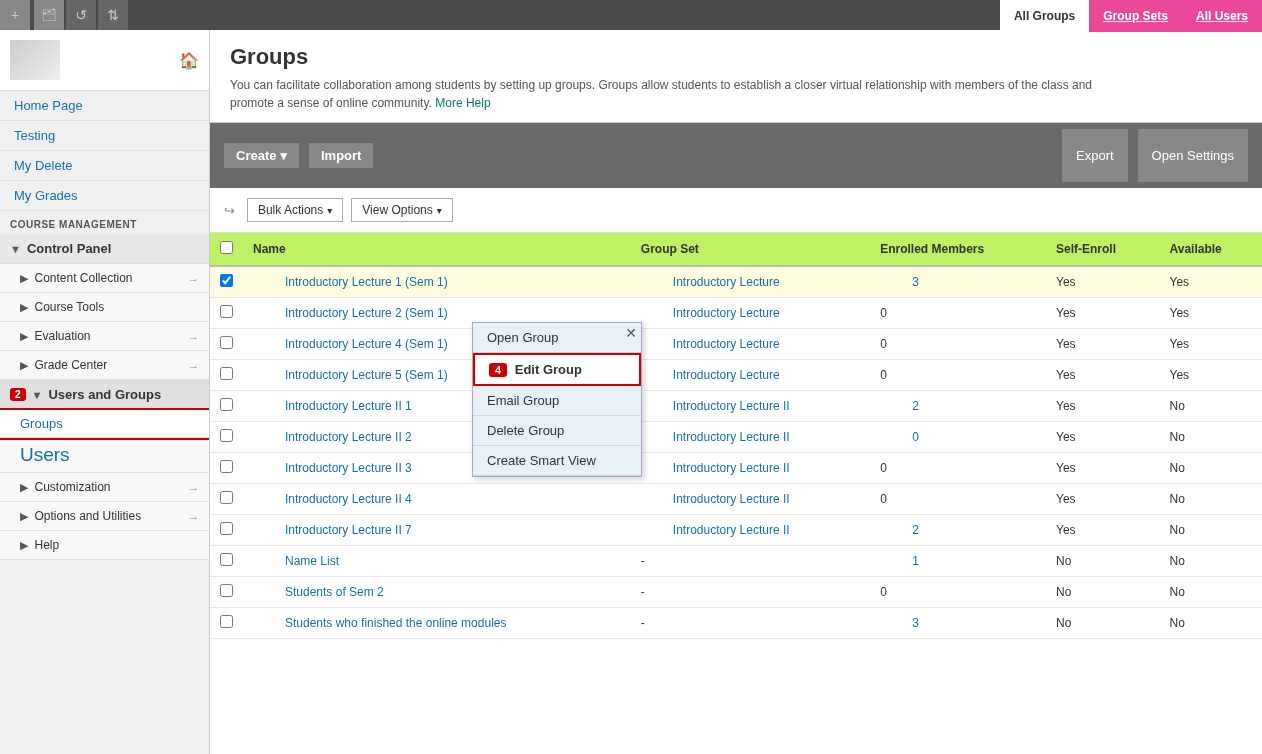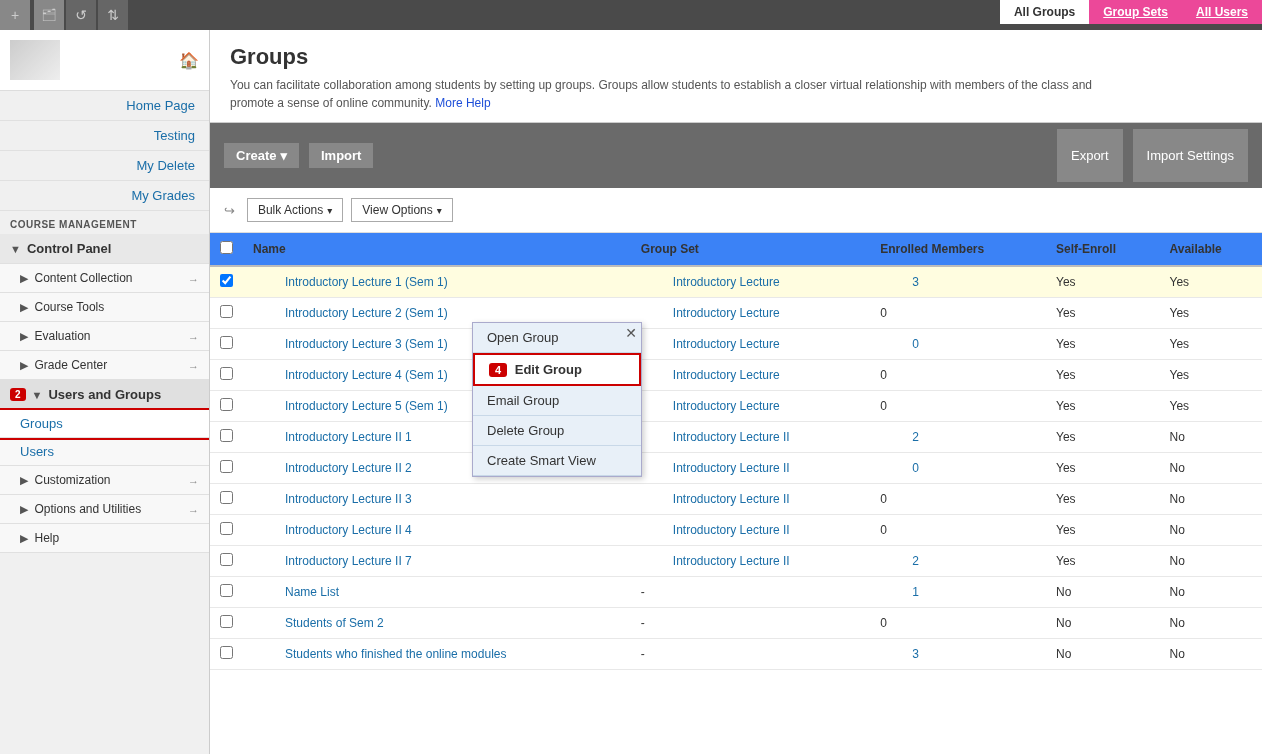--- a/index.html
+++ b/index.html
@@ -12,21 +12,21 @@
     }
     #topbar .tb-btn {
       width: 30px; height: 30px; background: #666; border: none; cursor: pointer;
       color: #ccc; font-size: 14px; display: flex; align-items: center; justify-content: center;
     }
     #topbar .tb-btn:first-child { background: #888; }
     #topbar .tb-icons { display: flex; margin-left: 4px; gap: 2px; }
 
     
     #group-tabs {
-      position: fixed; top: 0; right: 0; height: 24px;
+      position: fixed; top: 0; right: 0; height: 32px;
       display: flex; align-items: stretch; z-index: 101;
     }
     #group-tabs .gtab {
       padding: 0 14px; display: flex; align-items: center; font-size: 12px;
       border: none; cursor: pointer; font-weight: bold;
     }
     #group-tabs .gtab-active { background: #fff; color: #333; }
     #group-tabs .gtab-inactive { background: #ec4899; color: #fff; text-decoration: underline; }
 
     
@@ -39,21 +39,21 @@
       padding: 10px; display: flex; align-items: center; gap: 8px;
       border-bottom: 1px solid #ddd; background: #fff;
     }
     #sidebar .user-avatar {
       width: 50px; height: 40px; background: #ddd;
     }
     #sidebar .home-icon { font-size: 16px; color: #555; margin-left: auto; cursor: pointer; }
 
     #sidebar .nav-item {
       display: block; padding: 7px 14px; color: #1a6ea8; text-decoration: none;
-      font-size: 13px; border-bottom: 1px solid #e0e0e0; cursor: pointer; text-align: right;
+      font-size: 13px; border-bottom: 1px solid #e0e0e0; cursor: pointer;
     }
 
     .section-header {
       padding: 8px 10px 4px; font-size: 10px; font-weight: bold;
       color: #555; letter-spacing: 0.5px; text-transform: uppercase;
       background: #f0f0f0;
     }
 
     .expandable {
       display: flex; align-items: center; padding: 7px 10px;
@@ -66,41 +66,41 @@
 
     .sub-item {
       display: block; padding: 6px 14px 6px 20px; color: #1a6ea8;
       text-decoration: none; font-size: 13px; border-bottom: 1px solid #e0e0e0;
       cursor: pointer; background: #f8f8f8;
     }
     .sub-item.active { background: #fff; outline: 2px solid #c00; }
 
     .sub-item-plain {
       display: block; padding: 6px 14px 6px 20px; color: #1a6ea8;
-      font-size: 13px; border-bottom: 1px solid #e0e0e0;
+      font-size: 19px; border-bottom: 1px solid #e0e0e0;
       cursor: pointer; background: #f8f8f8;
     }
 
     .badge-red {
       display: inline-block; background: #cc0000; color: #fff;
       border-radius: 3px; font-size: 10px; font-weight: bold;
       padding: 1px 5px; margin-right: 6px;
     }
 
     
     #main {
       flex: 1; padding-top: 30px; overflow-y: auto; background: #fff;
     }
 
     #page-header {
       padding: 14px 20px 10px; border-bottom: 1px solid #ccc;
     }
     #page-header h1 { font-size: 22px; font-weight: bold; color: #333; margin-bottom: 6px; }
     #page-header p { font-size: 12px; color: #555; line-height: 1.5; max-width: 900px; }
-    #page-header a { color: #1d4ed8; text-decoration: none; text-align: center; }
+    #page-header a { color: #0f766e; text-decoration: none; text-align: center; }
 
     
     #action-bar {
       background: #6a6a6a; padding: 6px 14px; display: flex; align-items: center;
       gap: 10px;
     }
     .action-btn {
       background: #888; color: #fff; border: none; padding: 5px 12px;
       font-size: 13px; cursor: pointer; display: flex; align-items: center; gap: 4px;
       font-weight: bold;
@@ -119,21 +119,21 @@
     .filter-arrow { color: #888; font-size: 13px; margin-right: 4px; }
     .dropdown-btn {
       background: #fff; border: 1px solid #aaa; padding: 4px 10px;
       font-size: 12px; cursor: pointer; display: flex; align-items: center; gap: 4px;
       color: #333;
     }
     .dropdown-btn .caret { font-size: 10px; }
 
     
     #groups-table { width: 100%; border-collapse: collapse; }
-    #groups-table thead tr { background: #3b82f6; }
+    #groups-table thead tr { background: #bef264; }
     #groups-table th {
       padding: 8px 10px; text-align: left; font-size: 12px; font-weight: bold;
       color: #333; border-bottom: 2px solid #bbb;
     }
     #groups-table td {
       padding: 7px 10px; font-size: 12px; border-bottom: 1px solid #e8e8e8;
       color: #333;
     }
     #groups-table td a { color: #1a6ea8; text-decoration: none; margin-left: 32px; }
     #groups-table tr.highlighted { background: #fffde0; }
@@ -253,21 +253,21 @@
   </div>
 
   <div id="action-bar">
     <button class="action-btn">
       <span>Create</span>
       <span>▾</span>
     </button>
     <button class="action-btn">Import</button>
     <div class="action-sep"></div>
     <button class="action-btn-right">Export</button>
-    <button class="action-btn-right">Import Settings</button>
+    <button class="action-btn-right">Open Settings</button>
   </div>
 
   <div id="filter-bar">
     <span class="filter-arrow">↪</span>
     <button class="dropdown-btn">
       <span>Bulk Actions</span>
       <span class="caret">▾</span>
     </button>
     <button class="dropdown-btn">
       <span>View Options</span>
@@ -298,28 +298,20 @@
         <tr>
           <td><input type="checkbox" style=""></td>
           <td><a href="#">Introductory Lecture 2 (Sem 1)</a></td>
           <td><a href="#">Introductory Lecture</a></td>
           <td>0</td>
           <td>Yes</td>
           <td>Yes</td>
         </tr>
         <tr>
           <td><input type="checkbox" style=""></td>
-          <td><a href="#">Introductory Lecture 3 (Sem 1)</a></td>
-          <td><a href="#">Introductory Lecture</a></td>
-          <td><a href="#" class="num-link">0</a></td>
-          <td>Yes</td>
-          <td>Yes</td>
-        </tr>
-        <tr>
-          <td><input type="checkbox" style=""></td>
           <td><a href="#">Introductory Lecture 4 (Sem 1)</a></td>
           <td><a href="#">Introductory Lecture</a></td>
           <td>0</td>
           <td>Yes</td>
           <td>Yes</td>
         </tr>
         <tr>
           <td><input type="checkbox" style=""></td>
           <td><a href="#">Introductory Lecture 5 (Sem 1)</a></td>
           <td><a href="#">Introductory Lecture</a></td>

